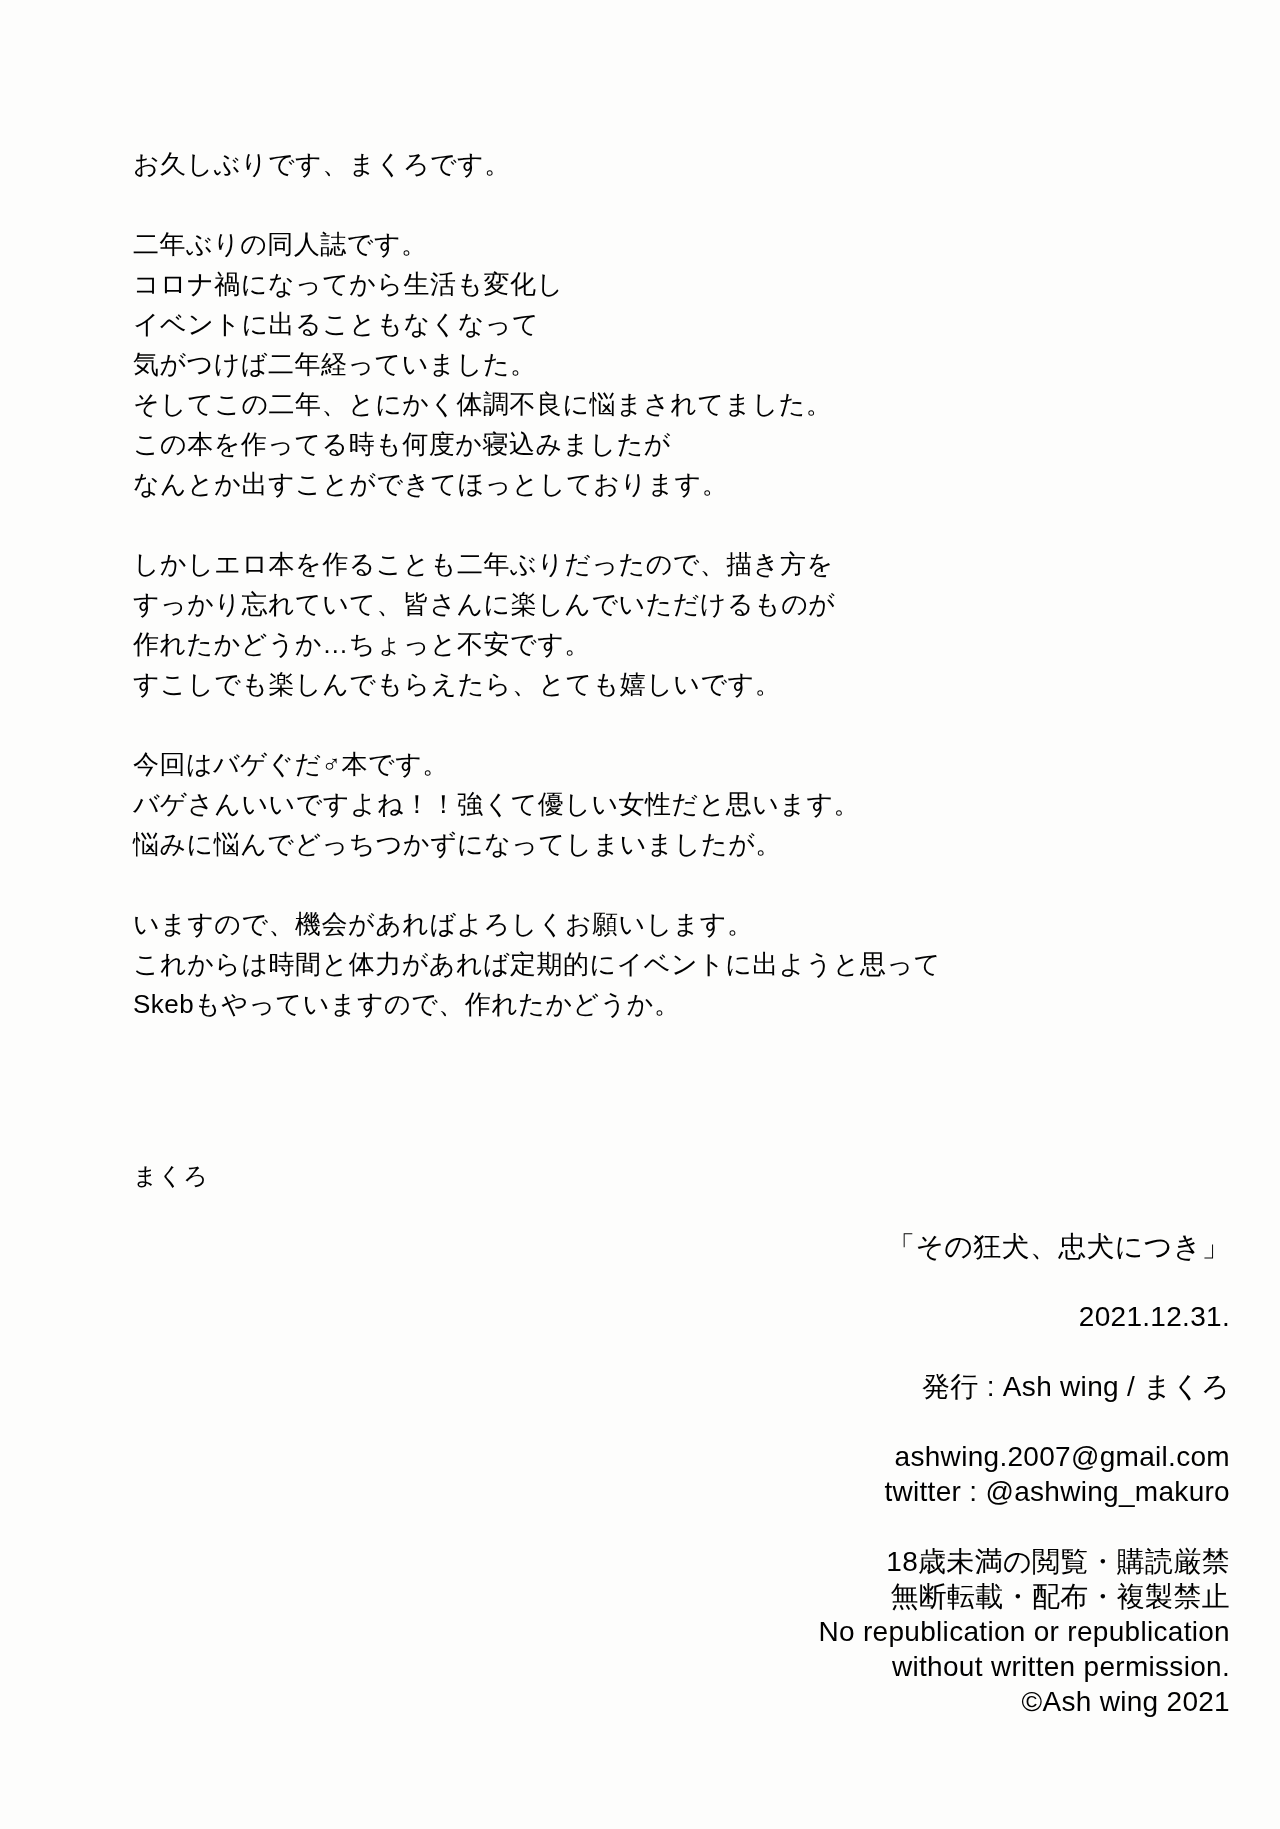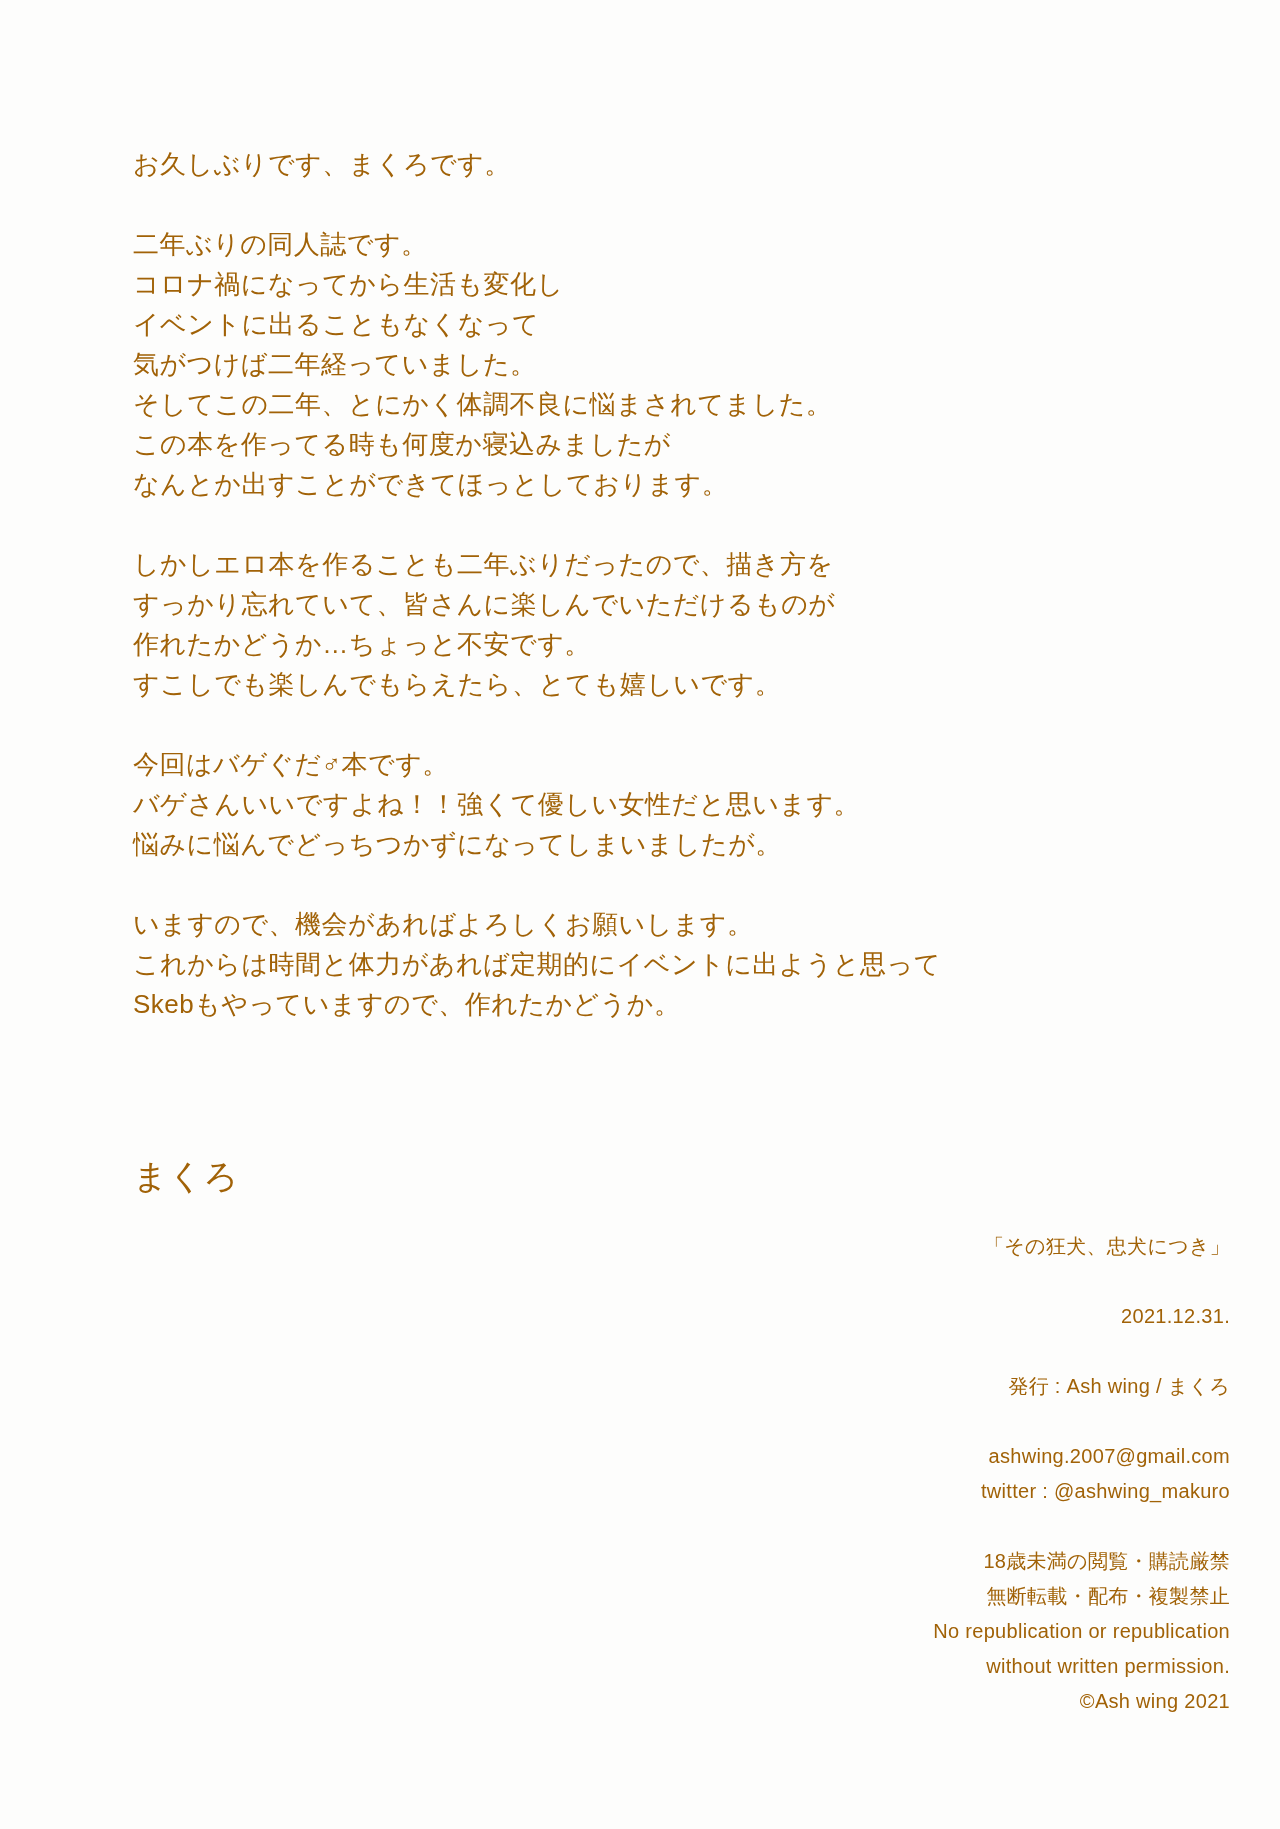--- a/index.html
+++ b/index.html
@@ -6,48 +6,48 @@
     margin: 0;
     padding: 0;
   }
   .page {
     position: relative;
     width: 1280px;
     height: 1829px;
     background: #fdfdfc;
     overflow: hidden;
     font-family: "Liberation Sans", "DejaVu Sans", sans-serif;
-    color: #a16207;
+    color: #000000;
   }
   .body-text {
     position: absolute;
     left: 133px;
     top: 144px;
     font-size: 26px;
     line-height: 40px;
     letter-spacing: 0.5px;
   }
   .para {
     margin: 0 0 40px 0;
   }
   .para .line {
     display: block;
     white-space: nowrap;
   }
   .signature {
     margin-top: 132px;
-    font-size: 34px;
+    font-size: 24px;
     line-height: 40px;
   }
   .colophon {
     position: absolute;
     top: 1229px;
     right: 50px;
     text-align: right;
-    font-size: 20px;
+    font-size: 28px;
     line-height: 35px;
     letter-spacing: 0.3px;
   }
   .c-line {
     white-space: nowrap;
   }
   .c-blank {
     height: 35px;
   }
 </style>

